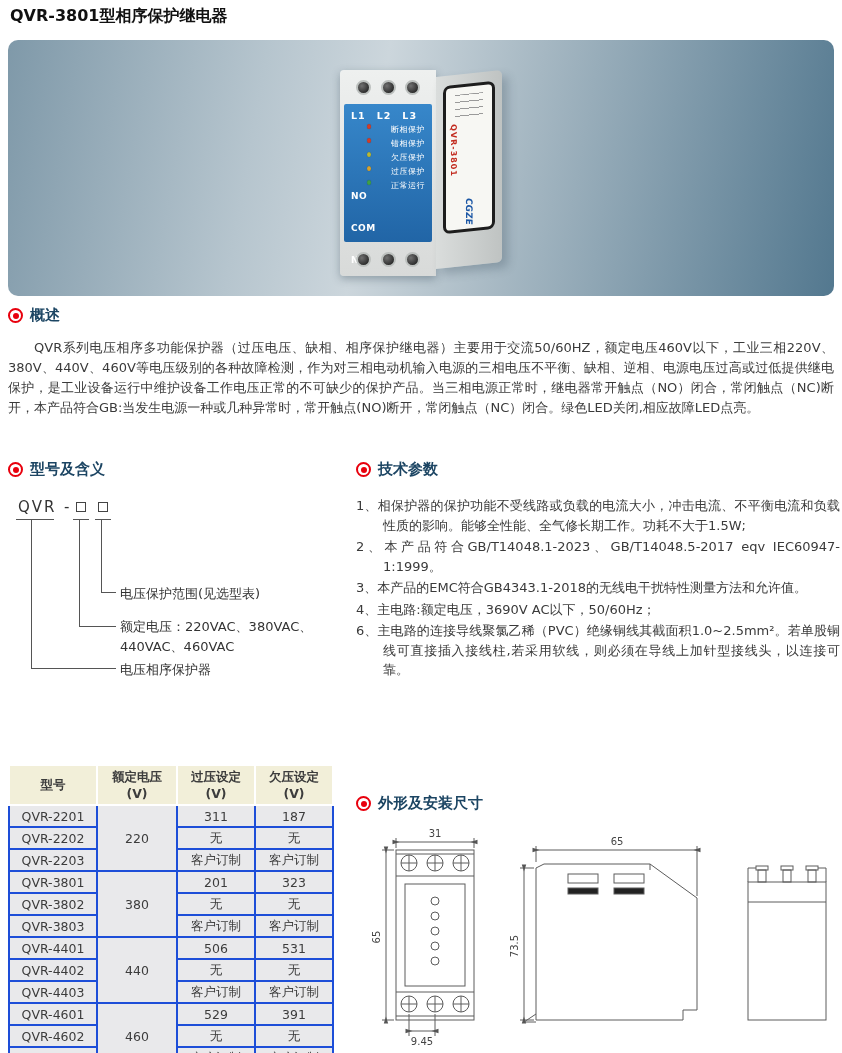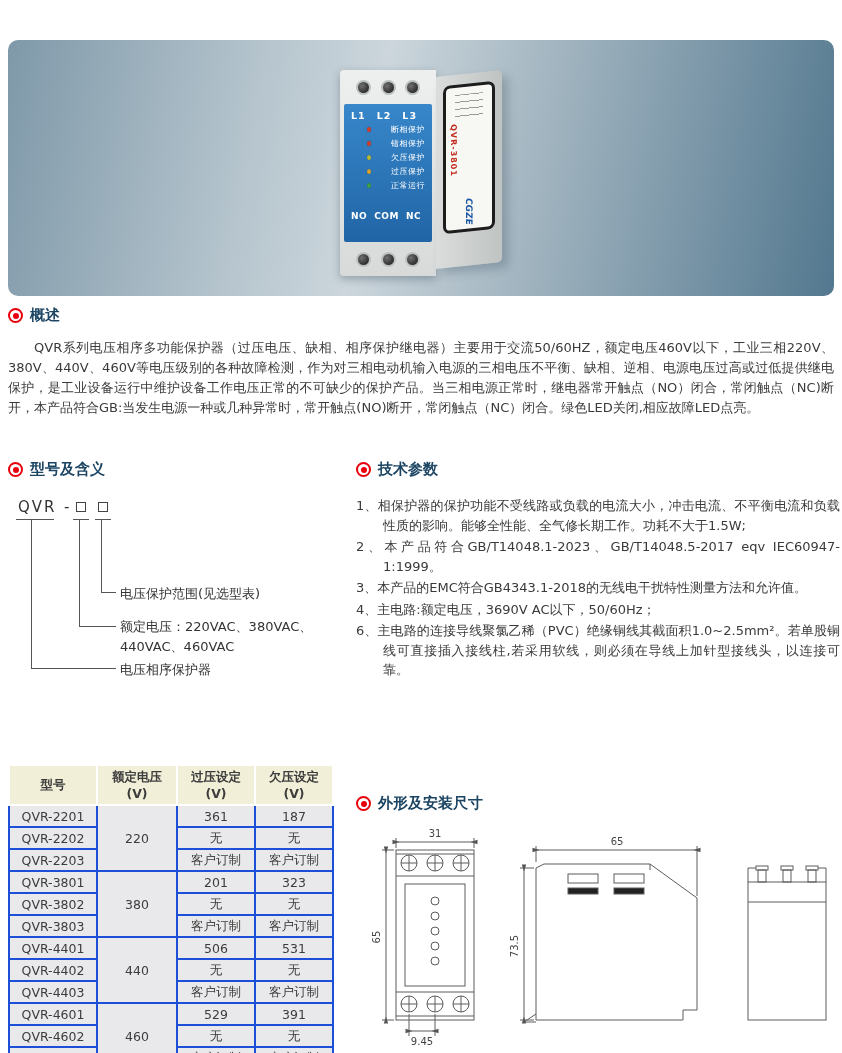--- a/index.html
+++ b/index.html
@@ -12,24 +12,24 @@
           background:linear-gradient(100deg,#7f99a9 0%,#b6c5ce 30%,#ccd6dc 44%,#a5b7c2 62%,#53788f 100%);}
   .device{position:absolute;left:332px;top:28px;width:176px;height:214px;}
   .dev-front{position:absolute;left:0;top:2px;width:96px;height:206px;border-radius:4px 0 0 4px;
              background:linear-gradient(180deg,#eef0ef,#d8dad9);box-shadow:0 3px 8px rgba(40,60,75,.35);}
   .term-strip{height:34px;display:flex;align-items:center;justify-content:space-evenly;padding:0 6px;}
   .screw{width:15px;height:15px;border-radius:50%;box-sizing:border-box;
          background:radial-gradient(circle at 35% 35%,#707070,#141414);border:2px solid #bcc0be;}
   .blue-panel{position:absolute;top:34px;left:4px;right:4px;height:138px;box-sizing:border-box;
               background:linear-gradient(180deg,#3787ca,#2165a6);border-radius:2px;padding:6px 7px;color:#fff;}
   .phase-row{display:flex;gap:11px;font-size:9.5px;font-weight:700;letter-spacing:1px;margin-bottom:0;}
-  .led-row{display:flex;align-items:center;gap:20px;margin:3px 0 0 16px;}
+  .led-row{display:flex;gap:20px;margin:3px 0 0 16px;}
   .led-dot{width:5px;height:5px;border-radius:50%;box-shadow:0 0 1px #00000066;}
   .led-label{font-size:8px;letter-spacing:.5px;white-space:nowrap;}
-  .contact-row{display:flex;gap:7px;font-size:9px;font-weight:700;margin-top:20px;letter-spacing:.5px;}
+  .contact-row{display:flex;gap:22px;font-size:9px;font-weight:700;margin-top:0;letter-spacing:.5px;flex-direction:column;}
   .dev-side{position:absolute;left:96px;top:9px;width:66px;height:192px;
             background:linear-gradient(90deg,#dadddc,#bfc3c2);transform:skewY(-6deg);
             transform-origin:left top;border-radius:0 5px 5px 0;box-shadow:6px 6px 10px rgba(40,60,75,.25);}
   .side-label{position:absolute;top:10px;left:7px;right:7px;bottom:34px;background:#f7f7f3;
               border:3px solid #1d1d1d;border-radius:7px;overflow:hidden;}
   .side-label::before{content:"";position:absolute;top:7px;left:9px;right:9px;height:24px;
               background:repeating-linear-gradient(180deg,#9a9a9a 0 1px,transparent 1px 7px);}
   .side-model{position:absolute;top:36px;left:3px;writing-mode:vertical-rl;font-size:8px;
               color:#c22a1e;font-weight:700;letter-spacing:1px;}
   .side-brand{position:absolute;bottom:12px;left:50%;transform:translateX(-50%) rotate(90deg);
@@ -67,20 +67,21 @@
 
   
   .dims-svg{position:absolute;left:356px;top:824px;}
   .dim-text{font-size:10px;fill:#444;font-family:"DejaVu Sans",sans-serif;}
 </style>
 </head>
 <body>
 
 <div class="page">
 
+  <h1 class="page-title">QVR-3801型相序保护继电器</h1>
 
   <div class="banner">
     <div class="device">
       <div class="dev-front">
         <div class="term-strip">
           <span class="screw"></span>
           <span class="screw"></span>
           <span class="screw"></span>
         </div>
         <div class="blue-panel">
@@ -180,21 +181,21 @@
           <th>型号</th>
           <th>额定电压(V)</th>
           <th>过压设定(V)</th>
           <th>欠压设定(V)</th>
         </tr>
       </thead>
     <tbody id="sel-tbody">
         <tr>
           <td class="c-model">QVR-2201</td>
           <td class="c-volt" rowspan="3">220</td>
-          <td class="c-over">361</td>
+          <td class="c-over">311</td>
           <td class="c-under">187</td>
         </tr>
         <tr>
           <td class="c-model">QVR-2202</td>
           <td class="c-over">无</td>
           <td class="c-under">无</td>
         </tr>
         <tr>
           <td class="c-model">QVR-2203</td>
           <td class="c-over">客户订制</td>

